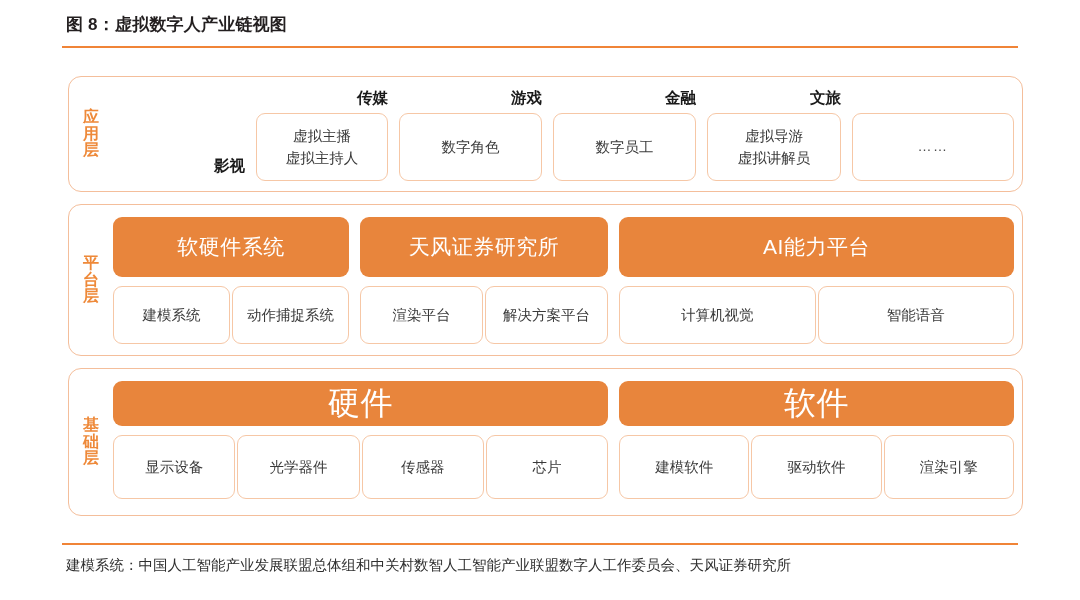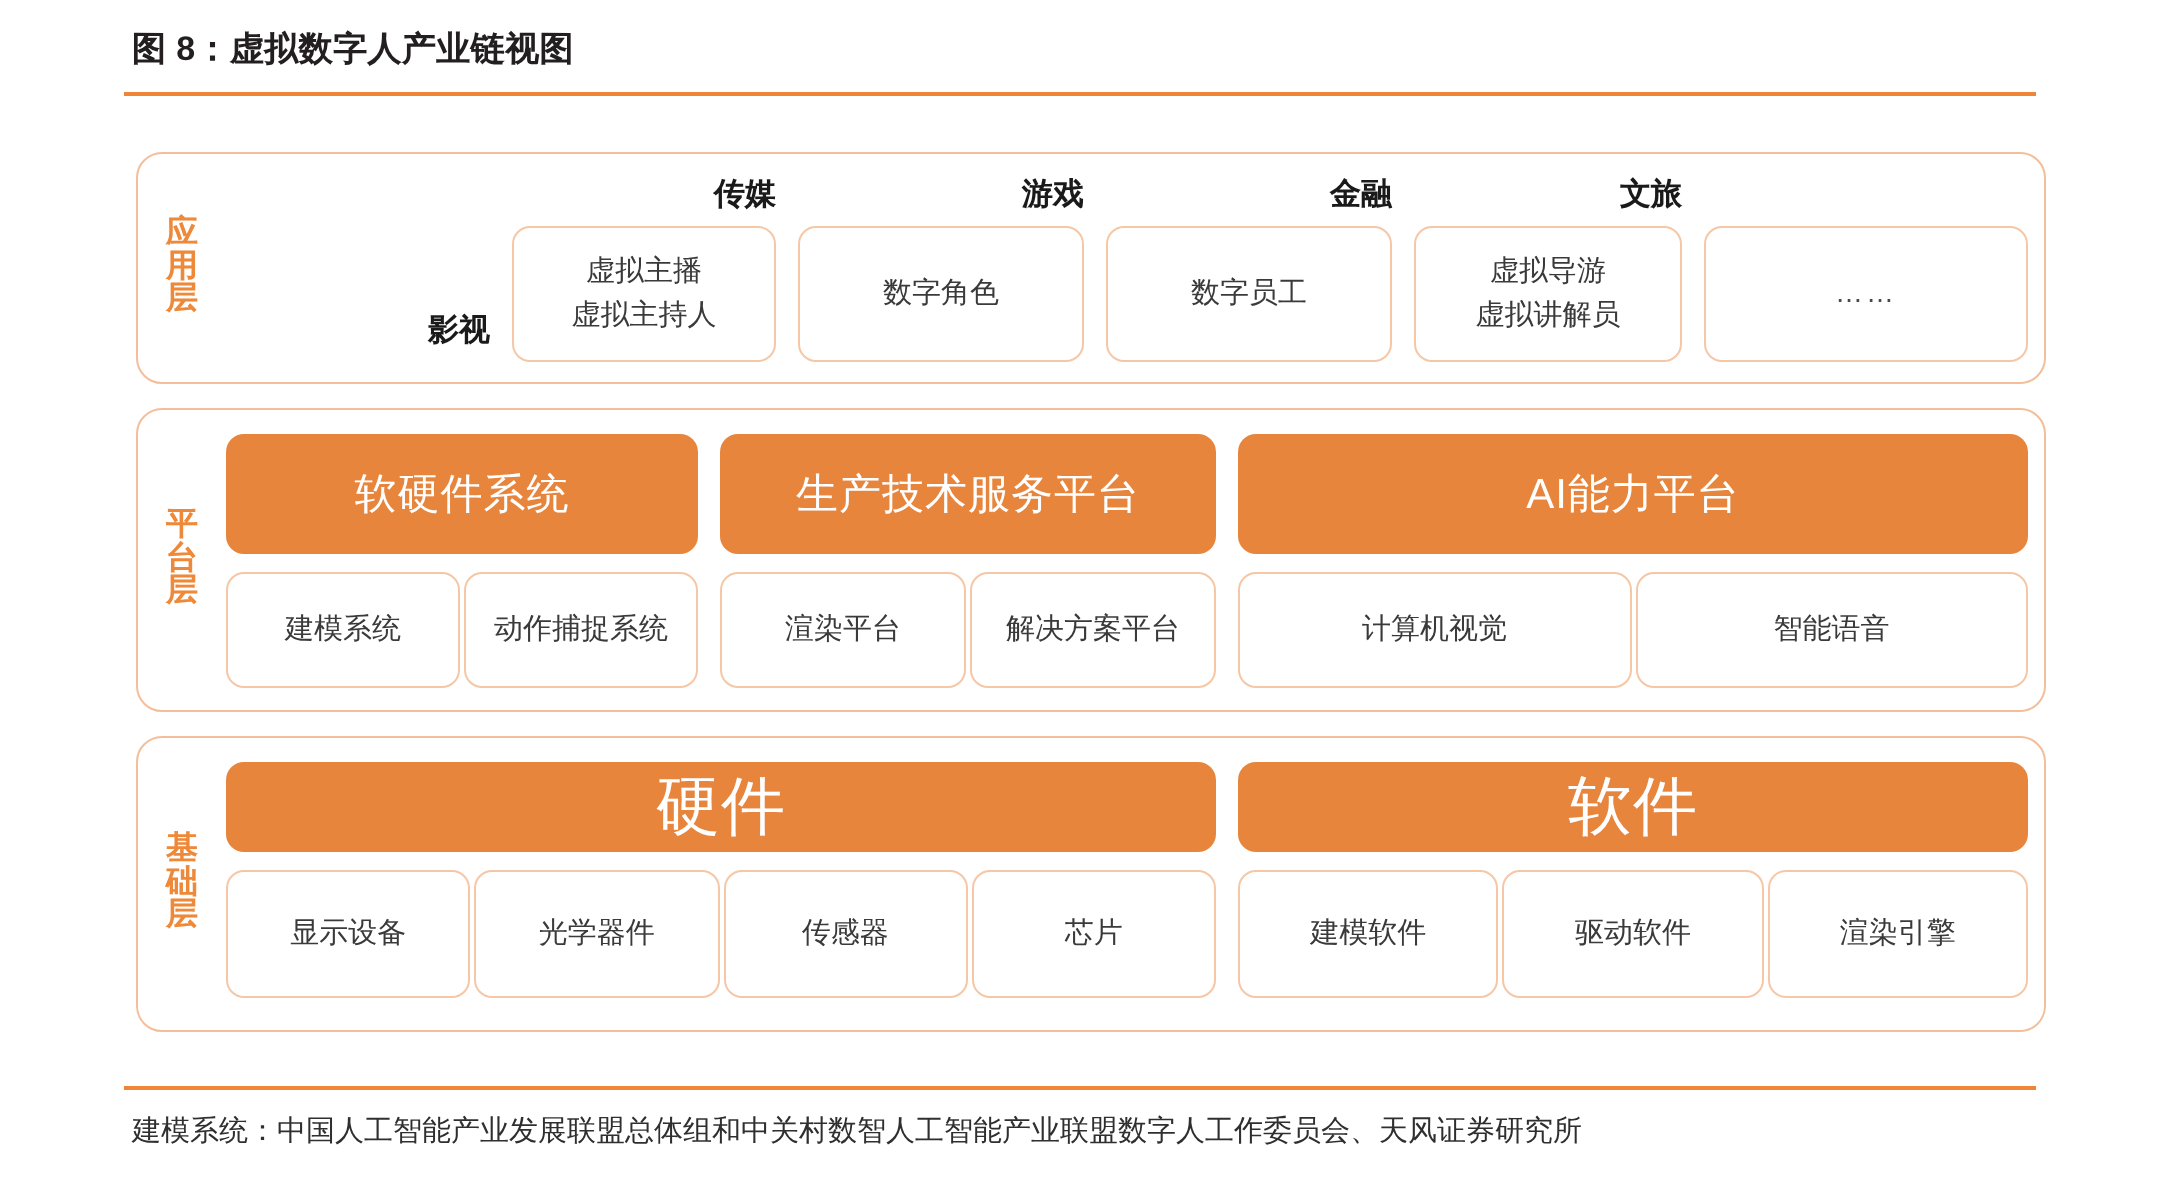--- a/index.html
+++ b/index.html
@@ -253,21 +253,21 @@
           <div class="cell">
               <span>建模系统</span>
             </div>
           <div class="cell">
               <span>动作捕捉系统</span>
             </div>
         </div>
       </div>
 
       <div class="group" style="flex:0 0 248px">
-        <div class="group-bar">生产技术服务平台</div>
+        <div class="group-bar">天风证券研究所</div>
         <div class="group-cells">
           <div class="cell">
               <span>渲染平台</span>
             </div>
           <div class="cell">
               <span>解决方案平台</span>
             </div>
         </div>
       </div>
 

